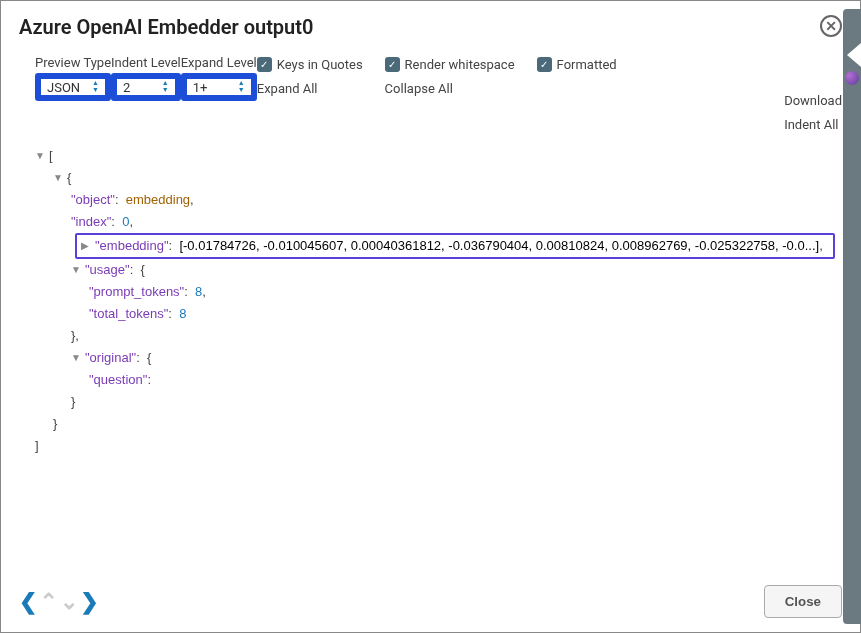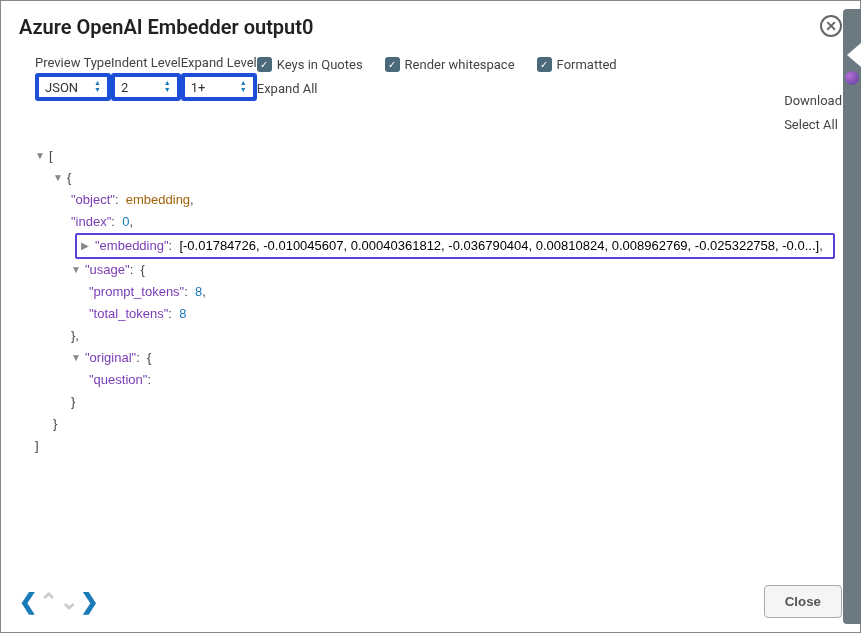--- a/index.html
+++ b/index.html
@@ -51,21 +51,21 @@
 .ctrl-group {
   display: flex;
   flex-direction: column;
   gap: 3px;
 }
 .ctrl-label {
   font-size: 13px;
   color: #444;
 }
 .select {
-  border: 4px solid #1d4ed8;
+  border: 6px solid #1d4ed8;
   border-radius: 3px;
   padding: 4px 6px;
   display: flex;
   align-items: center;
   justify-content: space-between;
   min-width: 62px;
   height: 28px;
   background: #fff;
   cursor: pointer;
 }
@@ -257,33 +257,36 @@
         </div>
         <div class="link-cell">
           <span>Expand All</span>
         </div>
       </div>
       <div class="ctrl-col">
         <div class="link-cell">
           <span class="checkbox">✓</span>
           <span>Render whitespace</span>
         </div>
+        <div class="link-cell">
+          <span>Collapse All</span>
+        </div>
       </div>
       <div class="ctrl-col">
         <div class="link-cell">
           <span class="checkbox">✓</span>
           <span>Formatted</span>
         </div>
       </div>
       <div class="ctrl-col right-col">
         <div class="link-cell">
           <span>Download</span>
         </div>
         <div class="link-cell">
-          <span>Select All</span>
+          <span>Indent All</span>
         </div>
       </div>
     </div>
   </div>
 
   <div class="json-area">
     <div class="json-line">
       <span class="toggle">▼</span>
         <span class="punct">[</span>
     </div>

